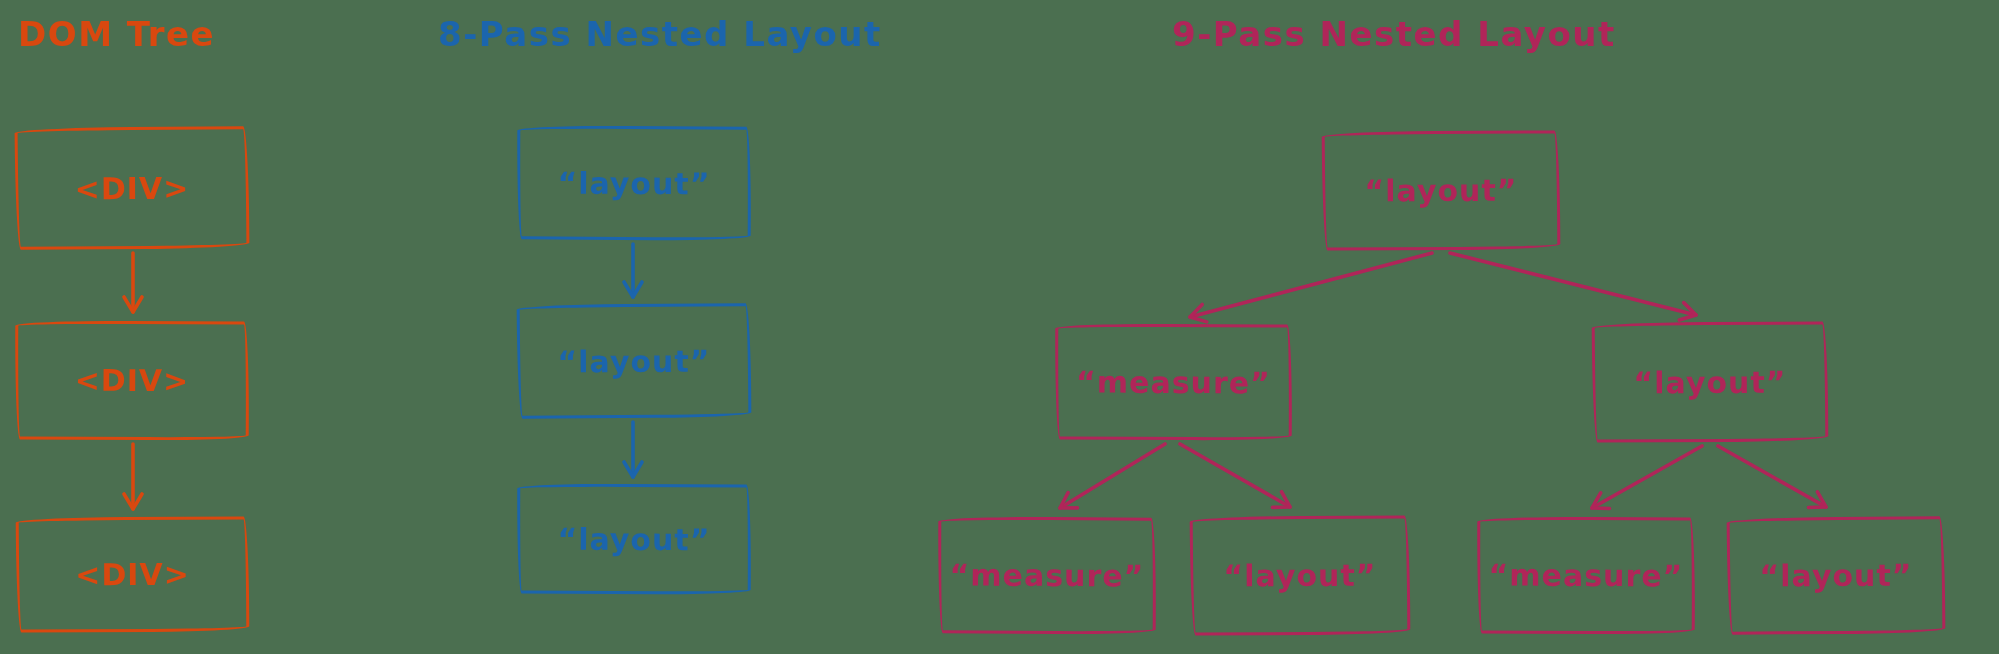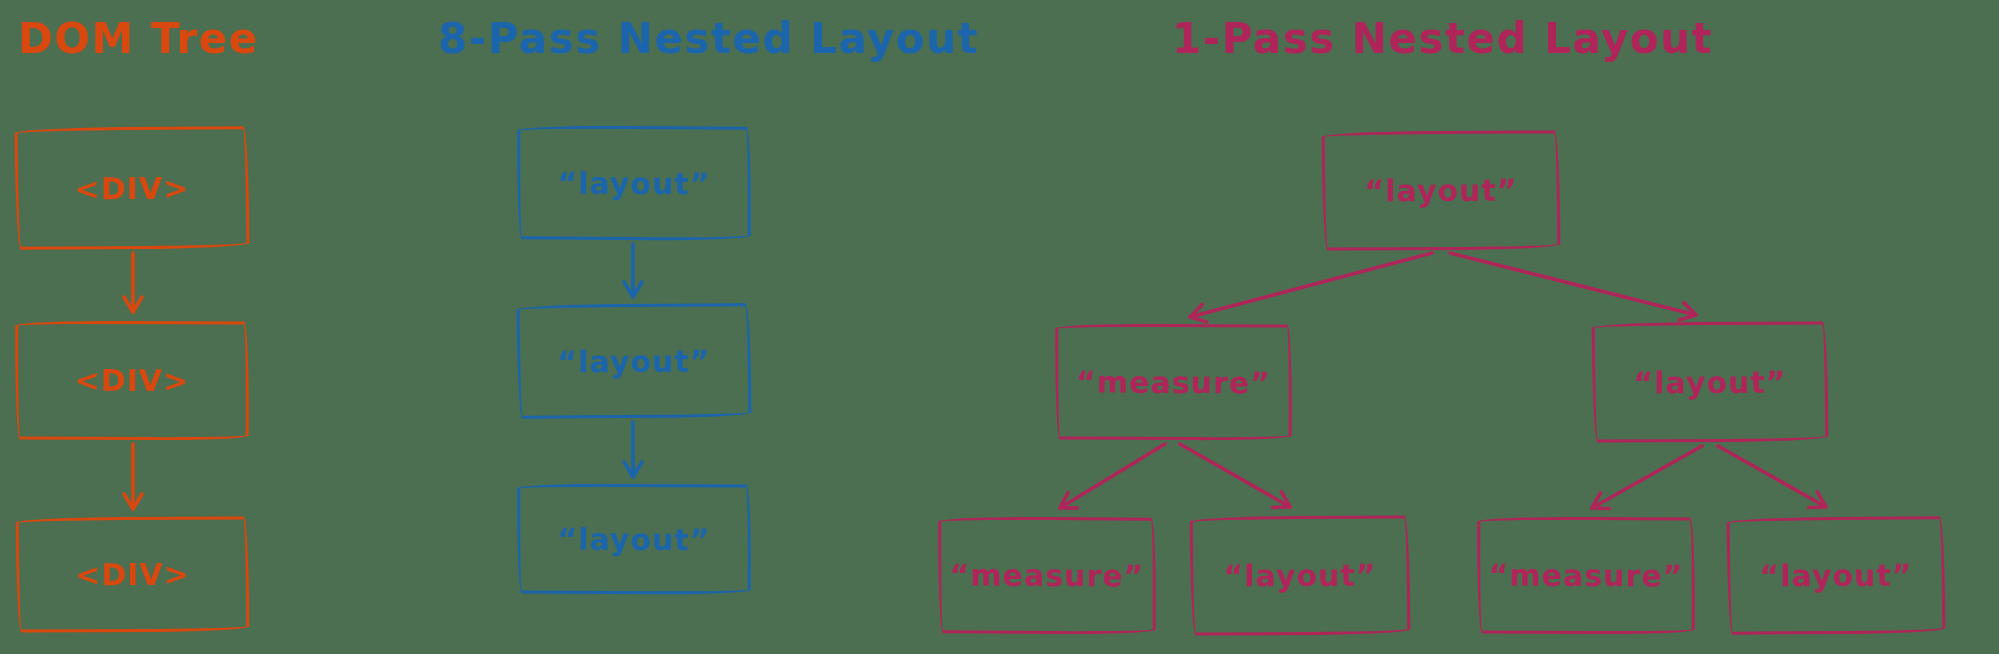--- a/index.html
+++ b/index.html
@@ -9,21 +9,21 @@
     position: relative;
     width: 1999px;
     height: 654px;
     overflow: hidden;
     background: #4b6f50;
   }
 
   .section-title {
     position: absolute;
     font-weight: bold;
-    font-size: 42px;
+    font-size: 34px;
     letter-spacing: 1.5px;
     white-space: nowrap;
   }
   .t0 { color: var(--c0); left: 18px;  top: 14px; }
   .t1 { color: var(--c1); left: 438px; top: 14px; }
   .t2 { color: var(--c2); left: 1172px; top: 14px; }
 
   .node {
     position: absolute;
     display: flex;
@@ -106,21 +106,21 @@
     <line class="s2" x1="1432" y1="253" x2="1190" y2="317" marker-end="url(#ah2)"></line>
     <line class="s2" x1="1450" y1="253" x2="1696" y2="315" marker-end="url(#ah2)"></line>
     <line class="s2" x1="1165" y1="444" x2="1060" y2="508" marker-end="url(#ah2)"></line>
     <line class="s2" x1="1180" y1="444" x2="1290" y2="507" marker-end="url(#ah2)"></line>
     <line class="s2" x1="1702" y1="446" x2="1592" y2="508" marker-end="url(#ah2)"></line>
     <line class="s2" x1="1718" y1="446" x2="1826" y2="507" marker-end="url(#ah2)"></line>
   </svg>
 
   <div class="section-title t0">DOM Tree</div>
   <div class="section-title t1">8-Pass Nested Layout</div>
-  <div class="section-title t2">1-Pass Nested Layout</div>
+  <div class="section-title t2">9-Pass Nested Layout</div>
 
   <div class="node c0 dom1">
     <span>&lt;DIV&gt;</span>
   </div>
   <div class="node c0 dom2">
     <span>&lt;DIV&gt;</span>
   </div>
   <div class="node c0 dom3">
     <span>&lt;DIV&gt;</span>
   </div>

